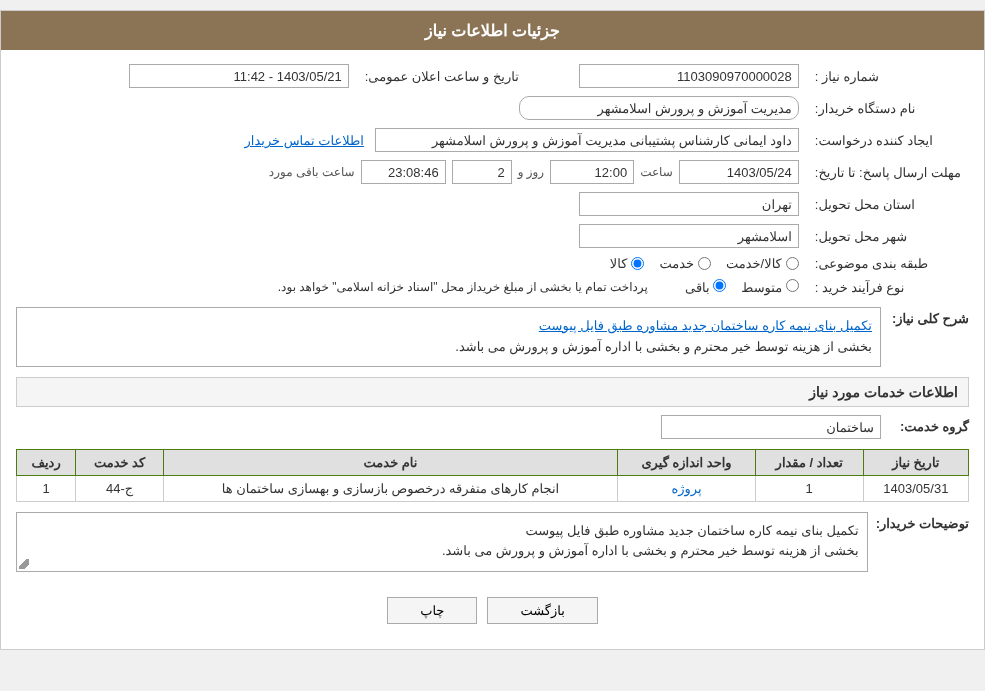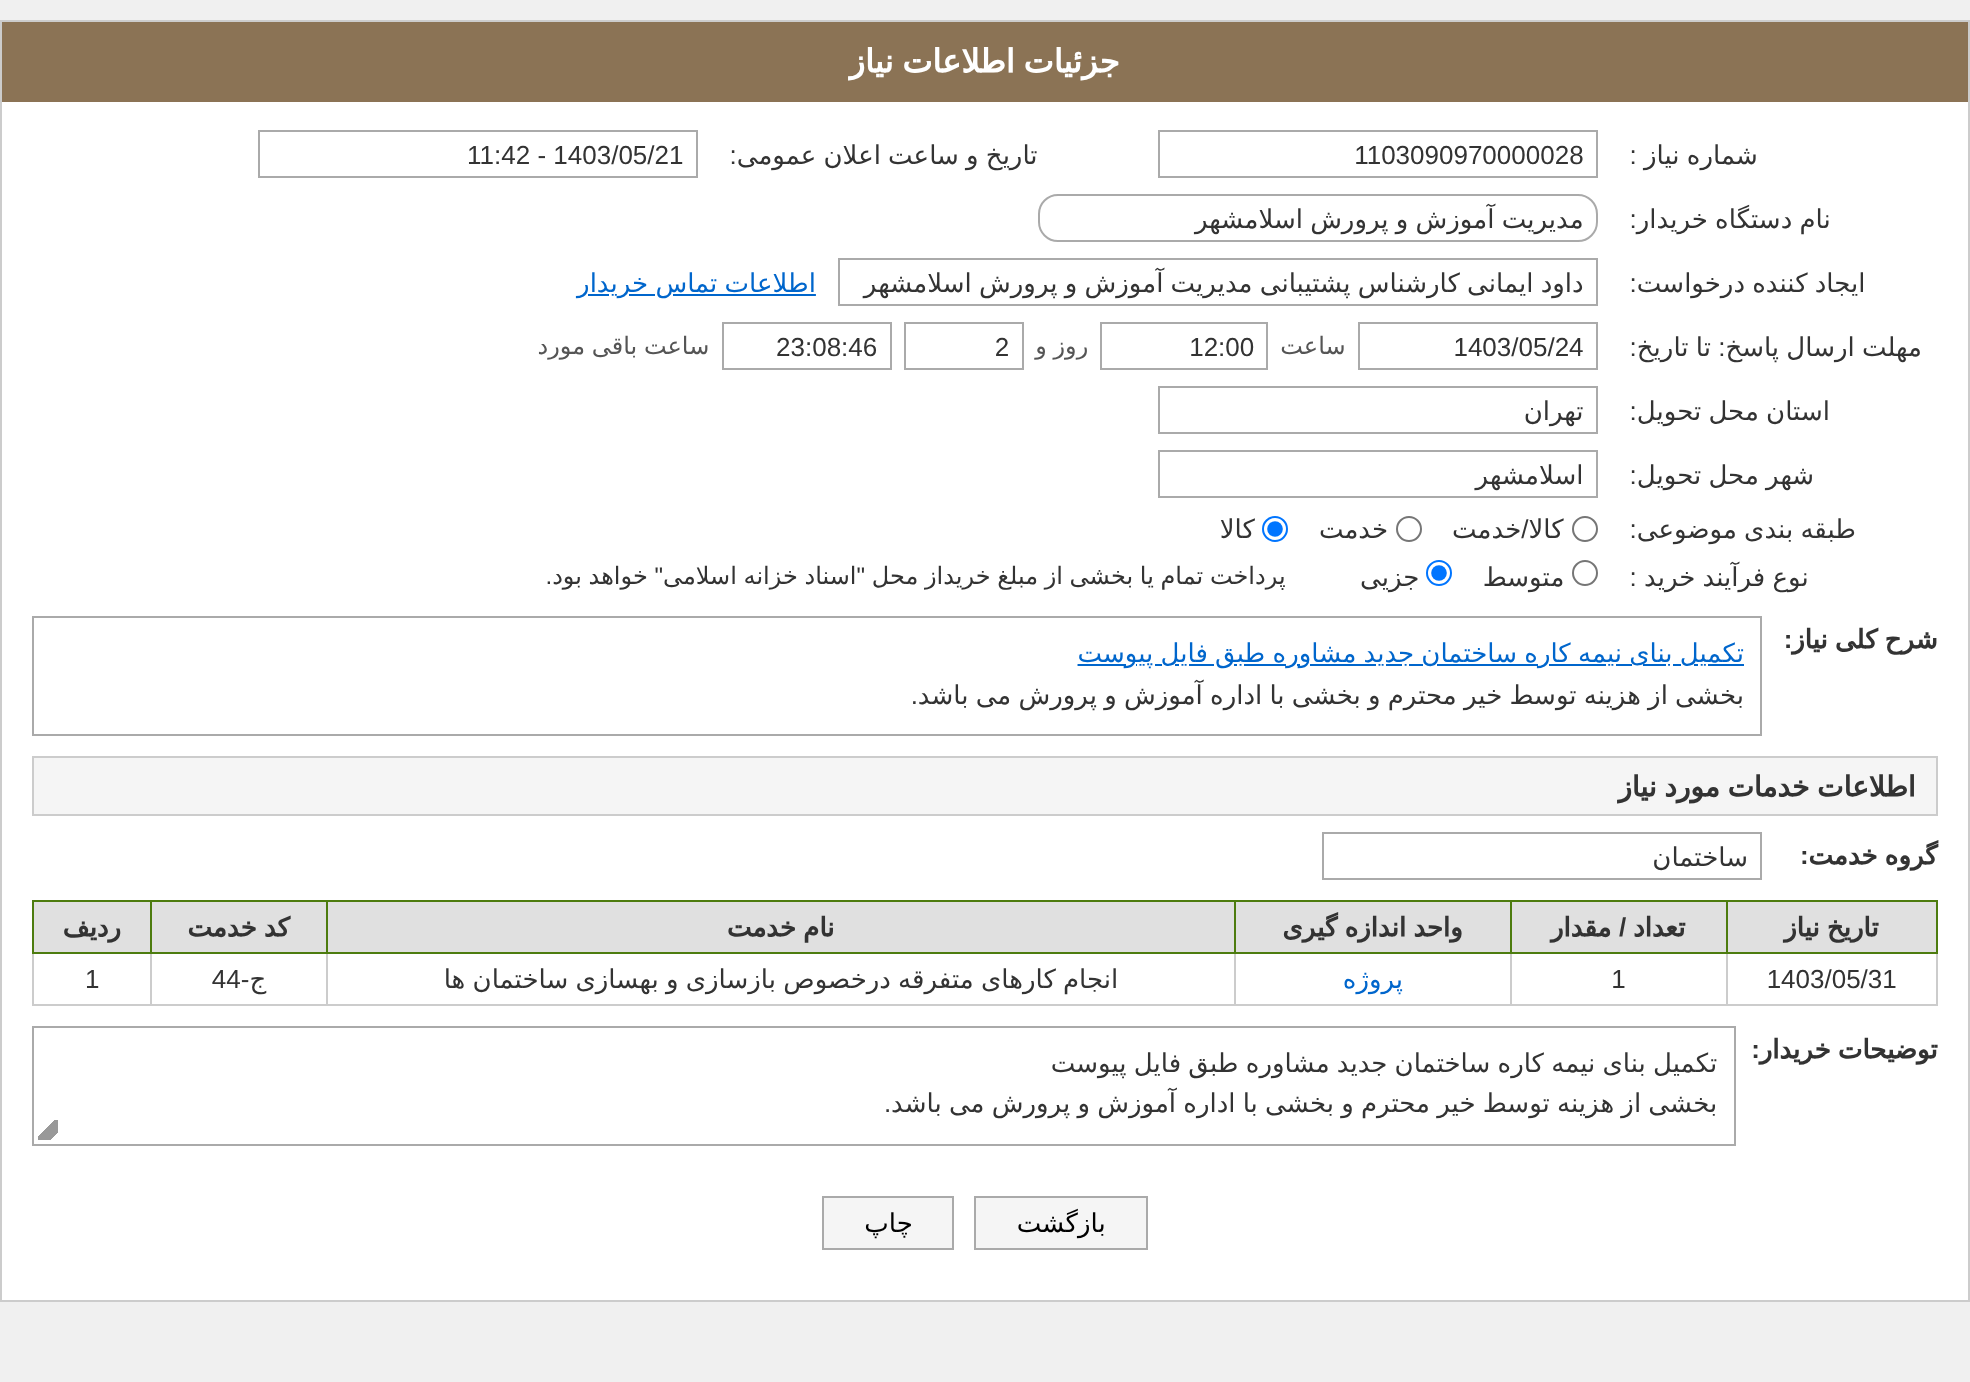--- a/index.html
+++ b/index.html
@@ -186,21 +186,21 @@
       cursor: se-resize;
     }
     .bottom-buttons {
       text-align: center;
       padding: 15px;
       display: flex;
       justify-content: center;
       gap: 10px;
     }
     .btn {
-      padding: 5px 20px;
+      padding: 5px 32px;
       border: 1px solid #aaa;
       cursor: pointer;
       font-size: 13px;
       font-family: Tahoma, Arial, sans-serif;
       background: #f5f5f5;
     }
     .btn-print {
       background: #f5f5f5;
     }
     .btn-back {
@@ -260,21 +260,21 @@
       <tr>
         <td class="label-cell">نام دستگاه خریدار:</td>
         <td class="value-cell" colspan="3">
           <div class="input-box" style="width:280px;border-radius:10px;">مدیریت آموزش و پرورش اسلامشهر</div>
         </td>
       </tr>
 
       <tr>
         <td class="label-cell">ایجاد کننده درخواست:</td>
         <td class="value-cell" colspan="3">
-          <span class="input-box" style="width:380px;">داود ایمانی کارشناس پشتیبانی مدیریت آموزش و پرورش اسلامشهر</span>
+          <span class="input-box" style="width:424px;">داود ایمانی کارشناس پشتیبانی مدیریت آموزش و پرورش اسلامشهر</span>
           &nbsp;
           <span class="link-text">اطلاعات تماس خریدار</span>
         </td>
       </tr>
 
       <tr>
         <td class="label-cell">مهلت ارسال پاسخ: تا تاریخ:</td>
         <td class="value-cell" colspan="3">
           <div class="date-time-row">
             <div class="input-box input-box-small">1403/05/24</div>
@@ -325,21 +325,21 @@
       <tr>
         <td class="label-cell">نوع فرآیند خرید :</td>
         <td class="value-cell" colspan="3">
           <div class="process-type-row">
             <label>
               <input type="radio" name="process" value="medium" style="">
               <span>متوسط</span>
             </label>
             <label>
               <input type="radio" name="process" value="partial" checked="" style="">
-              <span>جزیی</span>
+              <span>باقی</span>
             </label>
             &nbsp;&nbsp;
             <span class="process-note">پرداخت تمام یا بخشی از مبلغ خریداز محل "اسناد خزانه اسلامی" خواهد بود.</span>
           </div>
         </td>
       </tr>
     </tbody>
       </table>
 
     <div class="need-info-section">

